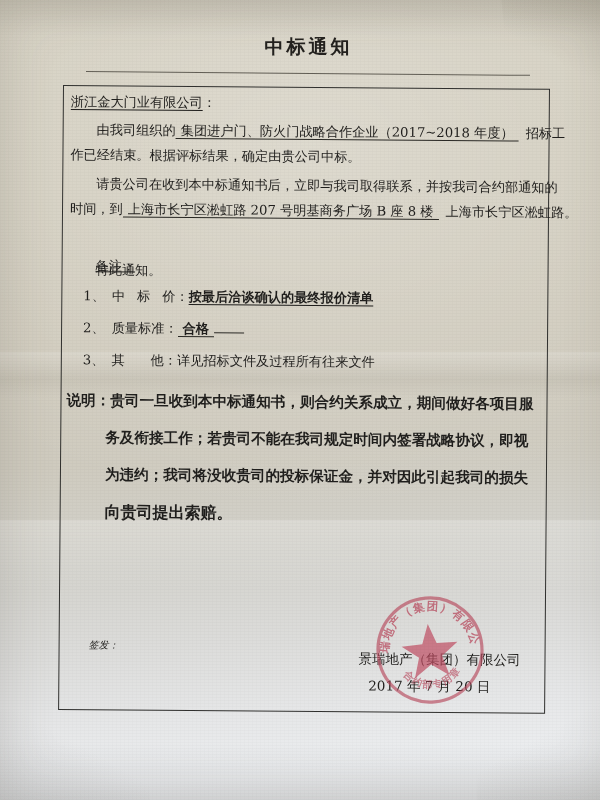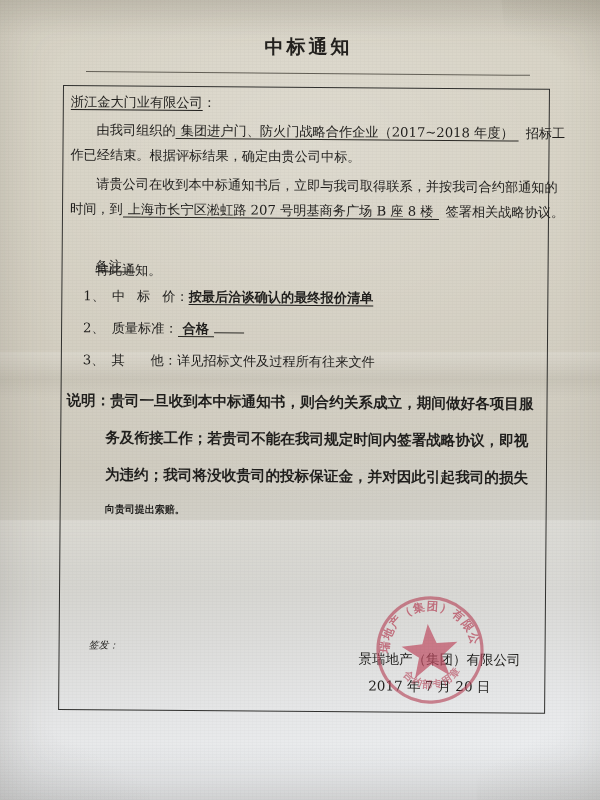--- a/index.html
+++ b/index.html
@@ -144,21 +144,21 @@
   .p3         { left: 8px;  top: 146px; margin-top: 32px; }
   .p4         { left: 8px;  top: 174px; text-decoration: underline; }
 
   .item1      { left: 22px; top: 204px; }
   .item2      { left: 22px; top: 236px; }
   .item3      { left: 22px; top: 268px; }
 
   .note1      { left: 6px;  top: 308px; font-size: 14.6px; font-weight: bold; }
   .note2      { left: 45px; top: 345px; font-size: 14.6px; font-weight: bold; }
   .note3      { left: 45px; top: 382px; font-size: 14.6px; font-weight: bold; }
-  .note4      { left: 45px; top: 419px; font-size: 10px; font-weight: bold; }
+  .note4      { left: 45px; top: 419px; font-size: 16px; font-weight: bold; }
 
   .sign-label { left: 30px; top: 555px; font-size: 10px; font-style: italic; }
   .signer     { left: 300px; top: 565px; font-size: 13.5px; }
   .sign-date  { left: 310px; top: 592px; font-size: 13.5px; text-align: center; }
 
   .sp { display: inline-block; width: 12px; }
   .sp-sm { display: inline-block; width: 7px; }
   .sp-lg { display: inline-block; width: 26px; }
 
   .blank-ul {
@@ -219,21 +219,21 @@
   <div class="body-layer">
 
     <div class="ln addressee"><span class="ul">浙江金大门业有限公司</span><span>：</span></div>
 
     <div class="ln p1a"><span class="sp-lg"></span><span>由我司组织的</span><span class="blank-ul">集团进户门、防火门战略合作企业（2017~2018 年度）</span><span class="sp-sm"></span><span>招标工</span></div>
 
     <div class="ln p1b">作已经结束。根据评标结果，确定由贵公司中标。</div>
 
     <div class="ln p2a"><span class="sp-lg"></span><span>请贵公司在收到本中标通知书后，立即与我司取得联系，并按我司合约部通知的</span></div>
 
-    <div class="ln p2b"><span>时间，到</span><span class="blank-ul">上海市长宁区淞虹路 207 号明基商务广场 B 座 8 楼</span><span class="sp-sm"></span><span>签署相关战略协议。</span></div>
+    <div class="ln p2b"><span>时间，到</span><span class="blank-ul">上海市长宁区淞虹路 207 号明基商务广场 B 座 8 楼</span><span class="sp-sm"></span><span>上海市长宁区淞虹路。</span></div>
 
     <div class="ln p3"><span class="sp-lg"></span><span>特此通知。</span></div>
 
     <div class="ln p4"><span class="sp-lg"></span><span>备注：</span></div>
 
     <div class="ln item1"><span>1、</span><span class="sp-sm"></span><span>中</span><span class="sp"></span><span>标</span><span class="sp"></span><span>价</span><span>：</span><span class="bold ul">按最后洽谈确认的最终报价清单</span></div>
 
     <div class="ln item2"><span>2、</span><span class="sp-sm"></span><span>质量标准</span><span>：</span><span class="blank-ul bold">合格</span><span class="blank-pad"></span></div>
 
     <div class="ln item3"><span>3、</span><span class="sp-sm"></span><span>其</span><span class="sp-lg"></span><span>他</span><span>：</span><span>详见招标文件及过程所有往来文件</span></div>

